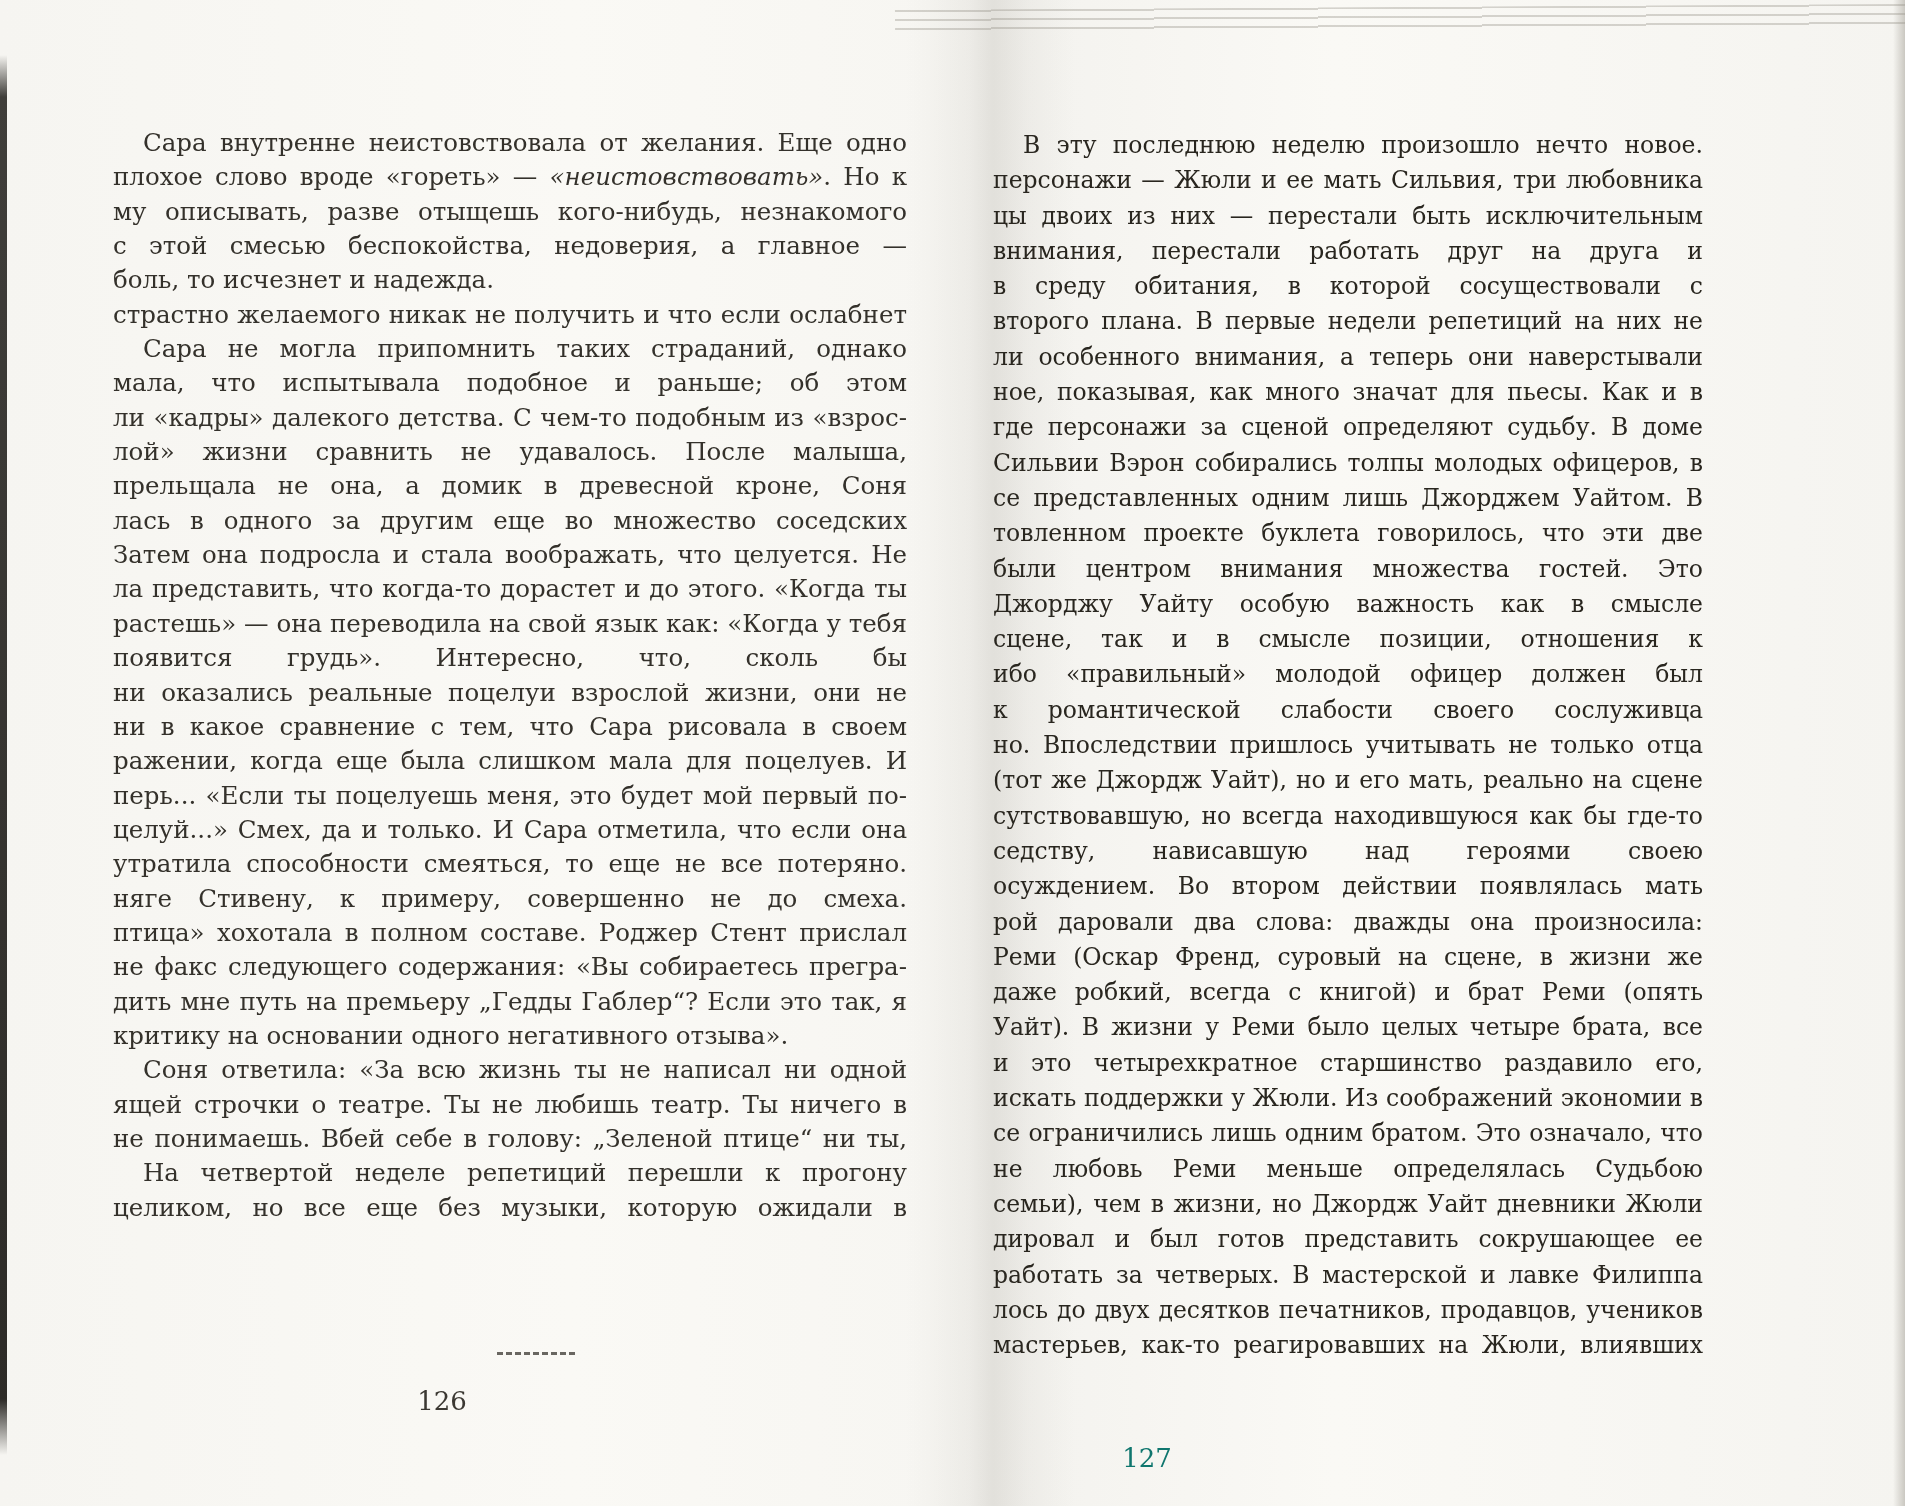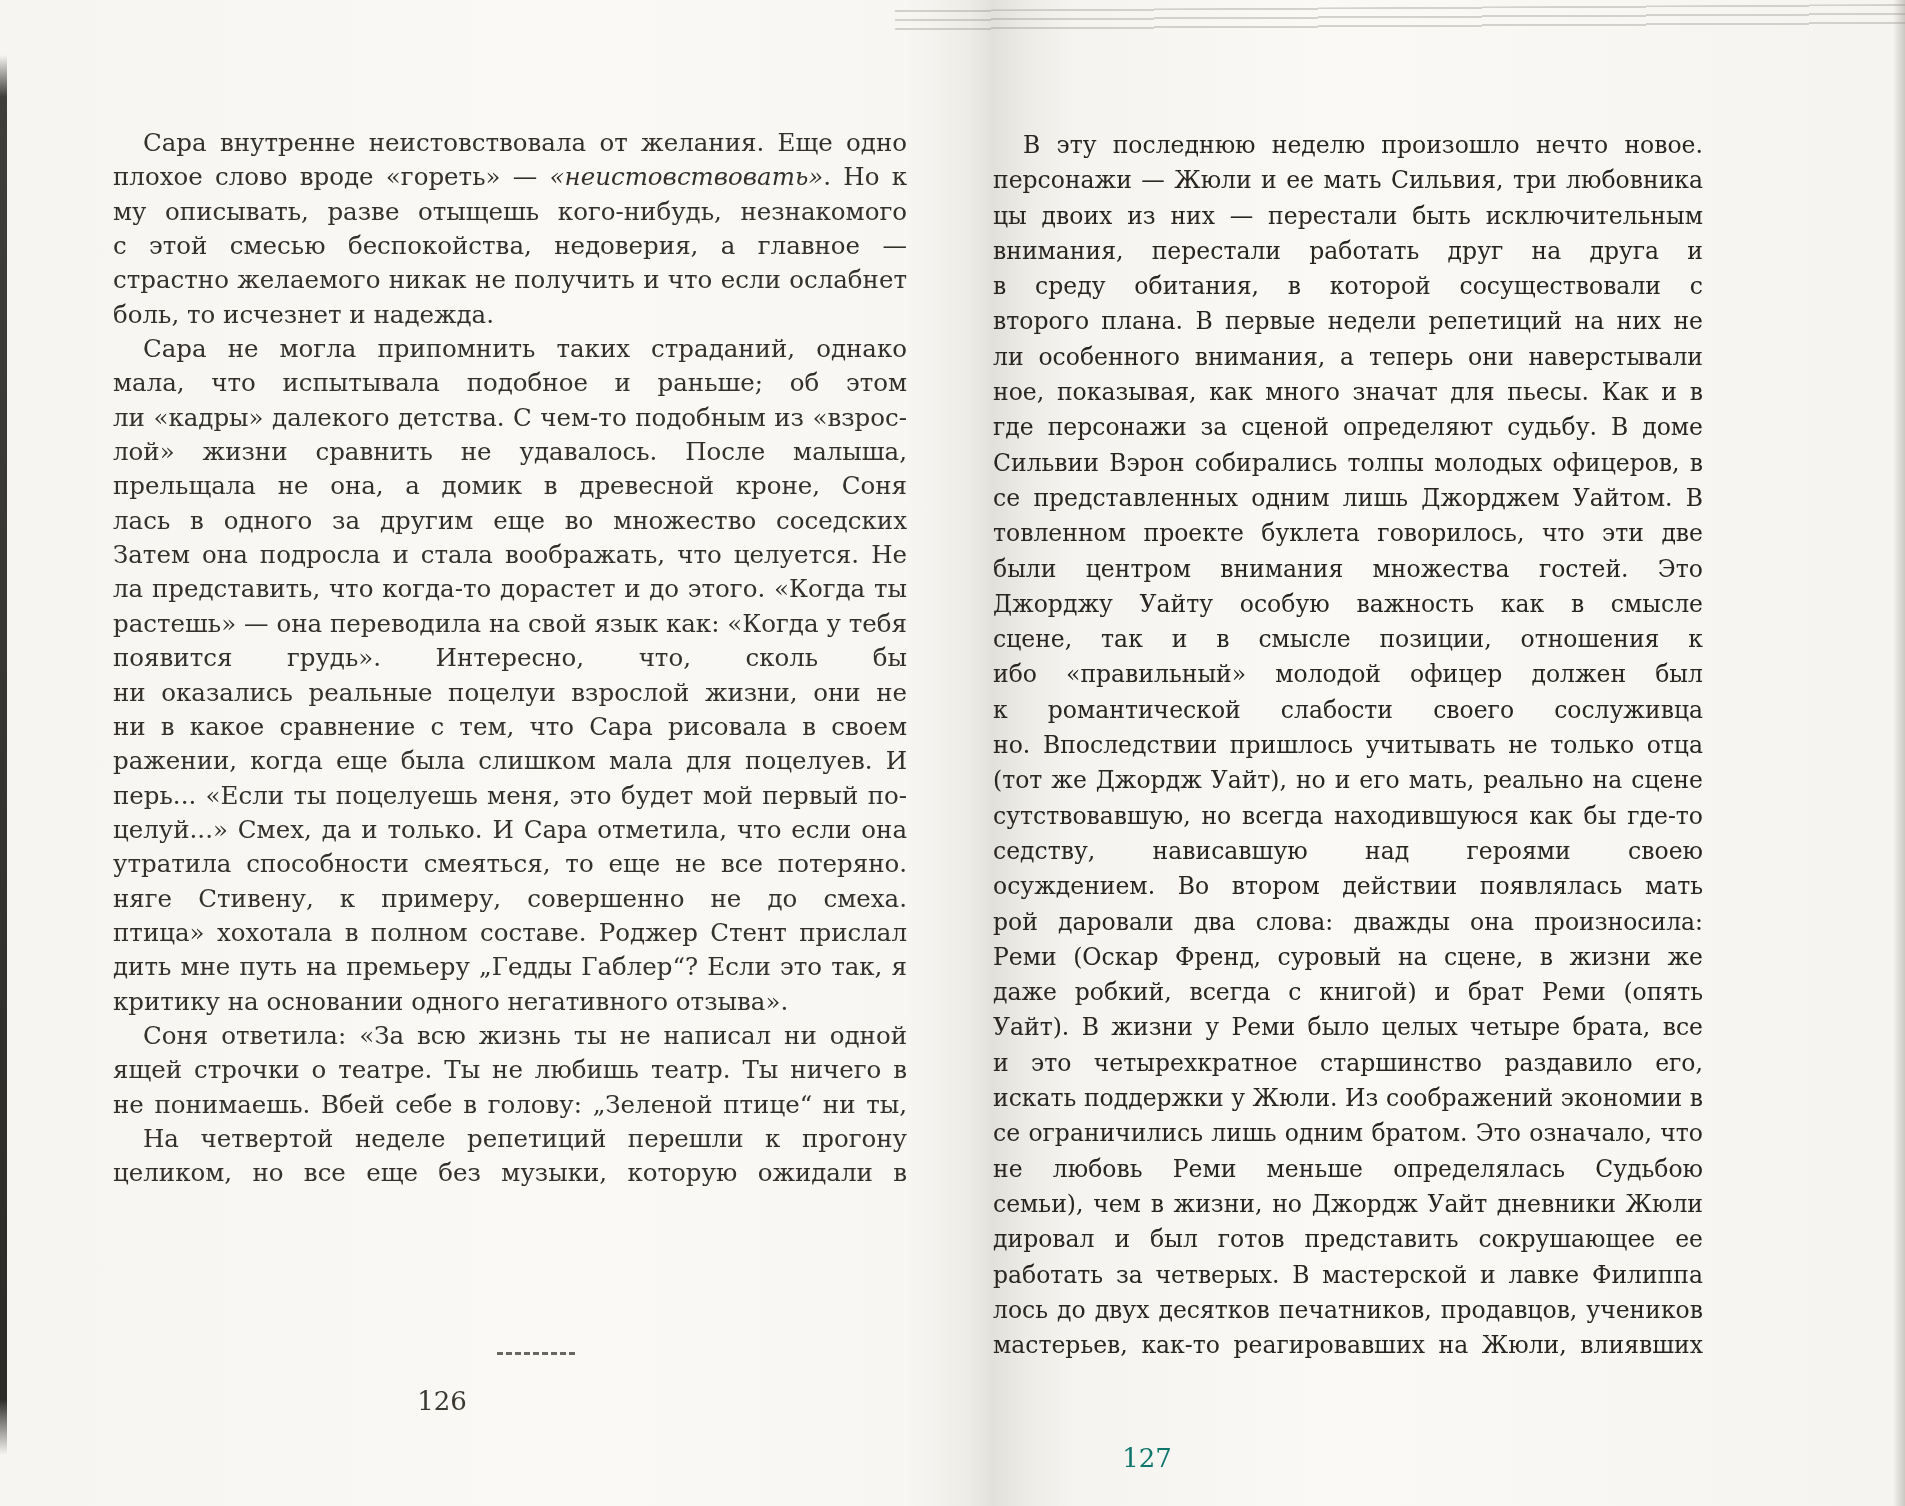--- a/index.html
+++ b/index.html
@@ -46,42 +46,43 @@
 <div class="gutter-shadow"></div>
 <div class="page-edge-lines"></div>
 <div class="fore-edge-band"></div>
 
 <div class="page-text" id="leftText">
     <div class="para">
       <div class="line indent">Сара внутренне неистовствовала от желания. Еще одно не-</div>
       <div class="line"><span>плохое слово вроде «гореть» — </span><i>«неистовствовать»</i><span>. Но к че-</span></div>
       <div class="line">му описывать, разве отыщешь кого-нибудь, незнакомого</div>
       <div class="line">с этой смесью беспокойства, недоверия, а главное — сладкой</div>
+      <div class="line par-end">боль, то исчезнет и надежда.</div>
       <div class="line">страстно желаемого никак не получить и что если ослабнет</div>
-      <div class="line par-end">боль, то исчезнет и надежда.</div>
     </div>
     <div class="para">
       <div class="line indent">Сара не могла припомнить таких страданий, однако пони-</div>
       <div class="line">мала, что испытывала подобное и раньше; об этом напомина-</div>
       <div class="line">ли «кадры» далекого детства. С чем-то подобным из «взрос-</div>
       <div class="line">лой» жизни сравнить не удавалось. После малыша, которого</div>
       <div class="line">прельщала не она, а домик в древесной кроне, Соня влюбля-</div>
       <div class="line">лась в одного за другим еще во множество соседских пацанов.</div>
       <div class="line">Затем она подросла и стала воображать, что целуется. Не мог-</div>
       <div class="line">ла представить, что когда-то дорастет и до этого. «Когда ты вы-</div>
       <div class="line">растешь» — она переводила на свой язык как: «Когда у тебя</div>
       <div class="line">появится грудь». Интересно, что, сколь бы ошеломляющими</div>
       <div class="line">ни оказались реальные поцелуи взрослой жизни, они не шли</div>
       <div class="line">ни в какое сравнение с тем, что Сара рисовала в своем вооб-</div>
       <div class="line">ражении, когда еще была слишком мала для поцелуев. И те-</div>
       <div class="line">перь... «Если ты поцелуешь меня, это будет мой первый по-</div>
       <div class="line">целуй...» Смех, да и только. И Сара отметила, что если она не</div>
       <div class="line">утратила способности смеяться, то еще не все потеряно. Бед-</div>
       <div class="line">няге Стивену, к примеру, совершенно не до смеха. «Зеленая</div>
       <div class="line">птица» хохотала в полном составе. Роджер Стент прислал Со-</div>
+      <div class="line">не факс следующего содержания: «Вы собираетесь прегра-</div>
       <div class="line">дить мне путь на премьеру „Гедды Габлер“? Если это так, я по-</div>
       <div class="line par-end">критику на основании одного негативного отзыва».</div>
     </div>
     <div class="para">
       <div class="line indent">Соня ответила: «За всю жизнь ты не написал ни одной сто-</div>
       <div class="line">ящей строчки о театре. Ты не любишь театр. Ты ничего в нем</div>
       <div class="line">не понимаешь. Вбей себе в голову: „Зеленой птице“ ни ты,</div>
     </div>
     <div class="para">
       <div class="line indent">На четвертой неделе репетиций перешли к прогону пьесы</div>

